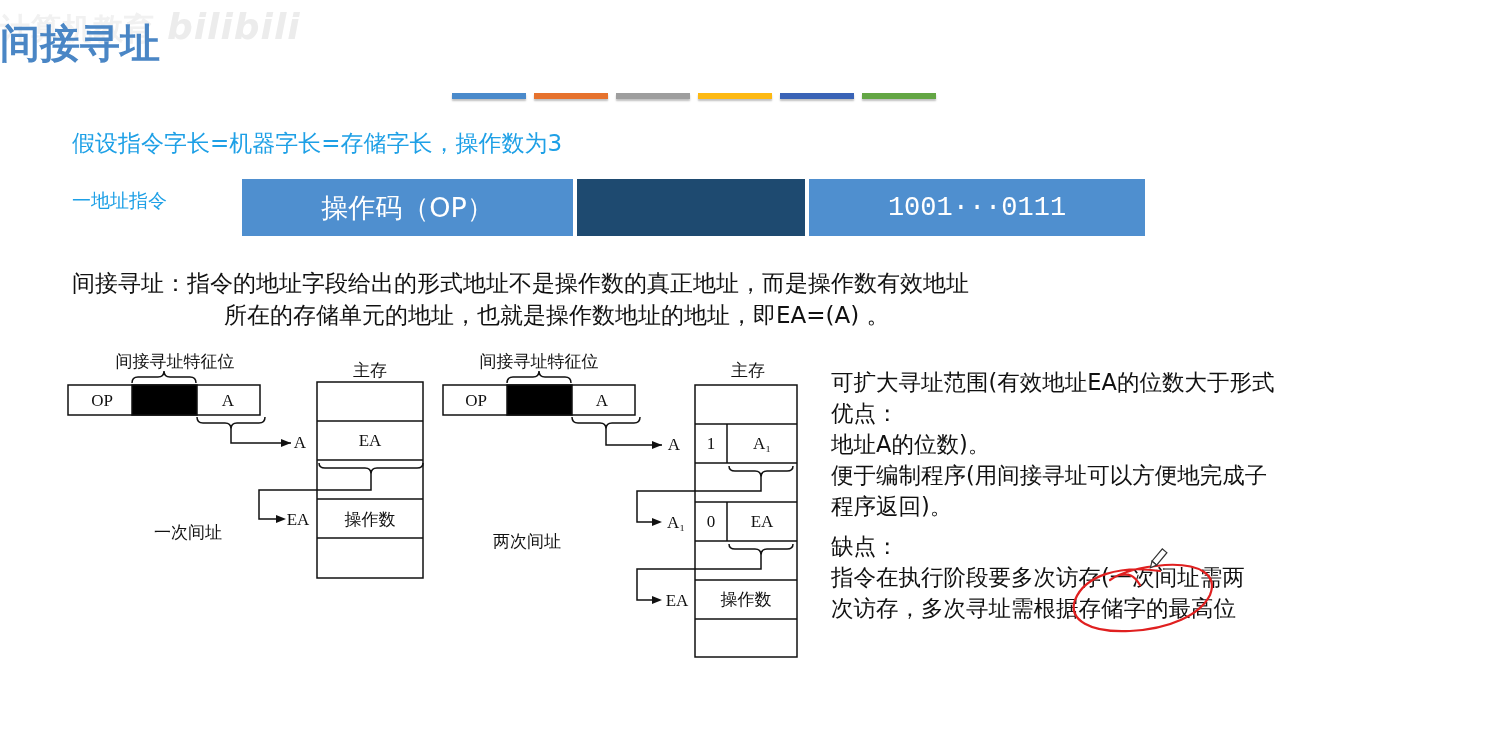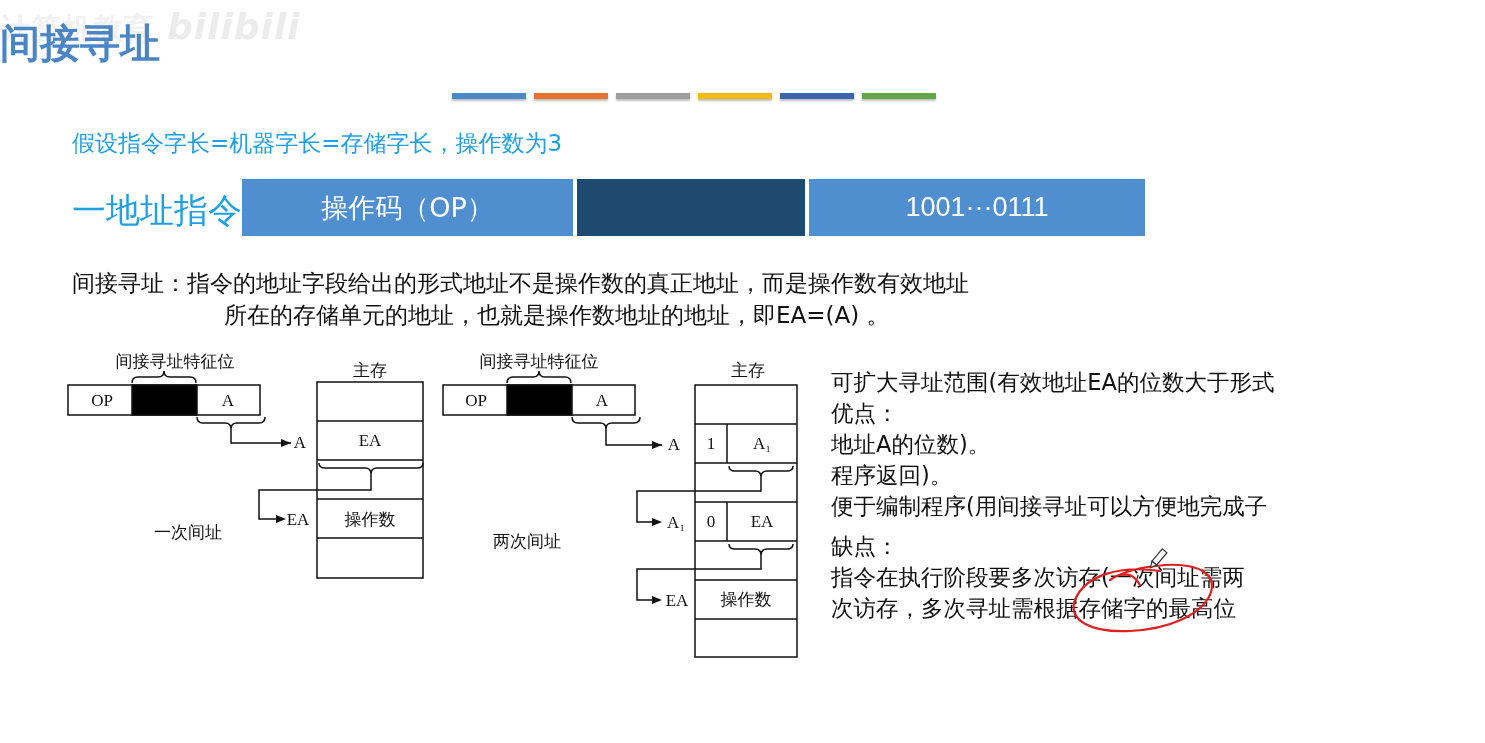--- a/index.html
+++ b/index.html
@@ -7,26 +7,26 @@
          font-family:"DejaVu Sans","Liberation Sans",sans-serif; color:#111; }
   .abs { position:absolute; }
   .watermark { left:0; top:6px; font-size:30px; font-weight:bold; color:#f1f1f1;
                letter-spacing:1px; white-space:nowrap; }
   .watermark .logo { font-size:36px; margin-left:12px; color:#ececec; font-style:italic; }
   .title { left:0; width:1375px; top:16px; text-align:left; font-family:"DejaVu Serif","Liberation Serif",serif;
            font-size:40px; color:#4a86c5; font-weight:bold; }
   .bars { left:452px; top:93px; display:flex; gap:8px; }
   .bars span { display:block; width:74px; height:6px; box-shadow:0 2px 2px rgba(0,0,0,0.25); }
   .assume { left:72px; top:128px; font-size:23px; color:#1ea0e6; }
-  .instr-label { left:72px; top:188px; font-size:34px; color:#1ea0e6; }
+  .instr-label { left:72px; top:188px; font-size:19px; color:#1ea0e6; }
   .instr { left:242px; top:179px; height:43px; display:flex; gap:4px; }
   .instr div { height:57px; display:flex; align-items:center; justify-content:center; color:#fff; font-size:27px; }
   .f-op { width:331px; background:#4f8fcf; }
   .f-mid { width:228px; background:#1e4a70; }
-  .f-addr { width:336px; background:#4f8fcf; font-family:Liberation Sans, sans-serif; }
+  .f-addr { width:336px; background:#4f8fcf; font-family:Liberation Mono, monospace; }
   .def { left:72px; top:267px; font-size:23px; line-height:32px; color:#111; }
   .def .l2 { padding-left:152px; }
   .pros { left:831px; top:367px; font-size:22.5px; line-height:31px; color:#111; }
   .pros p { margin:0; }
   .gap { height:9px; }
   svg text { font-family:"Liberation Serif","DejaVu Serif",serif; }
 </style>
 </head>
 <body>
 
@@ -123,22 +123,22 @@
   <text x="332" y="182" font-size="17" text-anchor="middle" fill="#111">EA</text>
   <text x="247" y="261" font-size="17" text-anchor="middle" fill="#111">EA</text>
   <text x="316" y="260" font-size="17" text-anchor="middle" fill="#111">操作数</text>
   <text x="97" y="202" font-size="17" text-anchor="middle" fill="#111">两次间址</text>
 </svg>
 
 <div class="abs pros">
   <p>可扩大寻址范围(有效地址EA的位数大于形式</p>
   <p>优点：</p>
   <p>地址A的位数)。</p>
+  <p>便于编制程序(用间接寻址可以方便地完成子</p>
   <p>程序返回)。</p>
-  <p>便于编制程序(用间接寻址可以方便地完成子</p>
   <div class="gap"></div>
   <p>缺点：</p>
   <p>指令在执行阶段要多次访存(一次间址需两</p>
   <p>次访存，多次寻址需根据存储字的最高位</p>
 </div>
 
 <svg class="abs" style="left:1060px;top:545px" width="160" height="100">
   <path d="M100 26 C60 20, 25 30, 15 55 C8 75, 30 88, 70 86 C110 84, 140 70, 150 50 C158 30, 140 18, 105 20 C80 22, 60 28, 50 35 M60 30 C68 28, 74 30, 80 40" fill="none" stroke="#e02020" stroke-width="2.2" stroke-linecap="round"></path>
   <g transform="translate(100,2) rotate(40)">
     <rect x="3" y="0" width="6" height="16" fill="#fff" stroke="#333" stroke-width="1.2"></rect>

